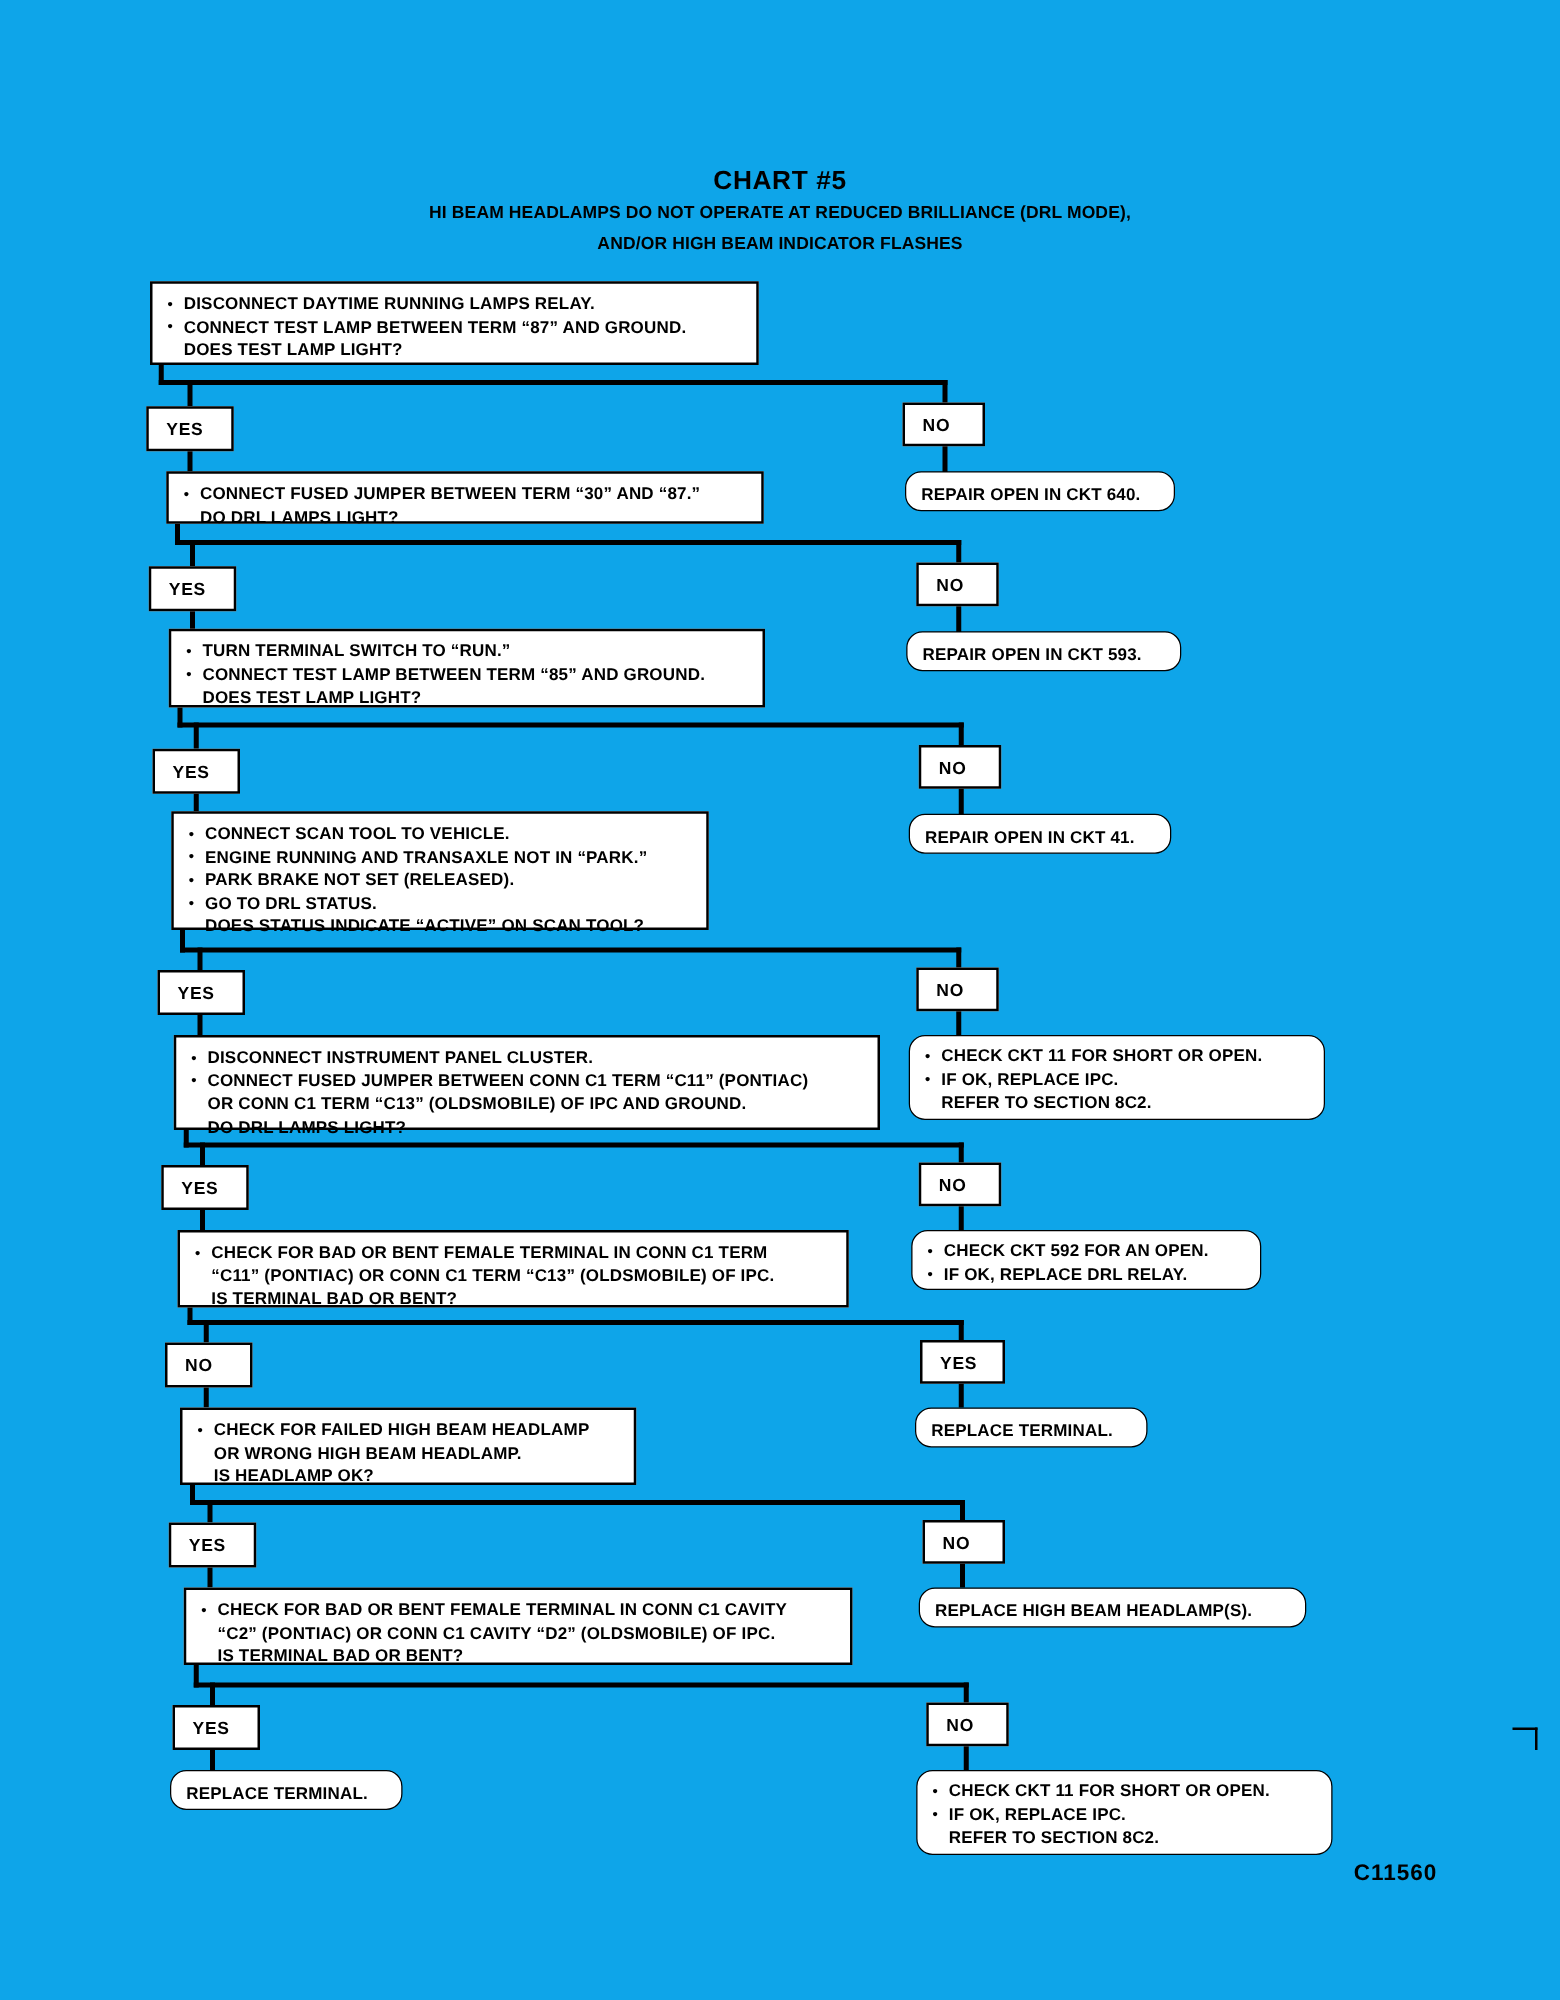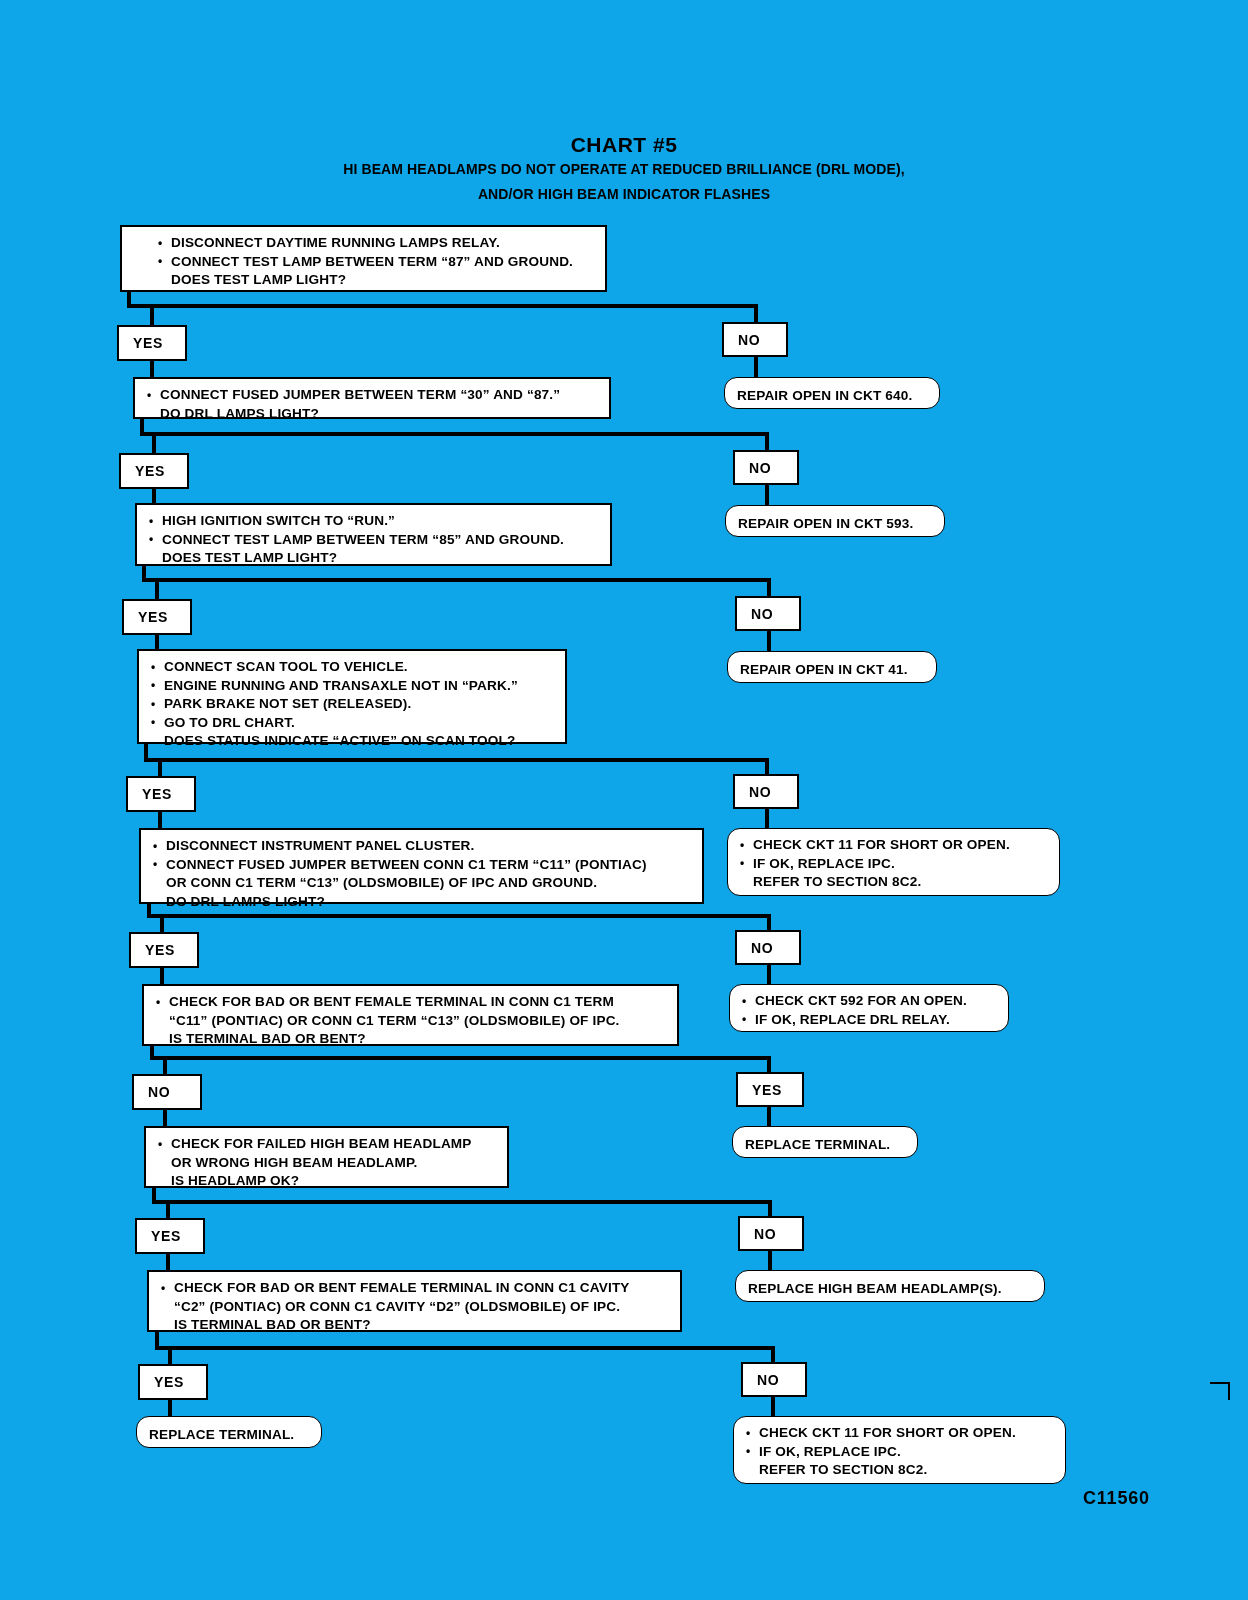--- a/index.html
+++ b/index.html
@@ -187,21 +187,21 @@
   <div class="vline" style="left:166px; top:1252px; height:18px;"></div>
   <div class="vline" style="left:768px; top:1250px; height:20px;"></div>
 
   <div class="vline" style="left:155px; top:1332px; height:18px;"></div>
   <div class="hline" style="left:155px; top:1346px; width:620px;"></div>
   <div class="vline" style="left:168px; top:1346px; height:18px;"></div>
   <div class="vline" style="left:771px; top:1346px; height:18px;"></div>
   <div class="vline" style="left:168px; top:1398px; height:18px;"></div>
   <div class="vline" style="left:771px; top:1396px; height:20px;"></div>
 
-  <div class="node" style="left:120px; top:225px; width:487px; height:67px;padding-left:24px;">
+  <div class="node" style="left:120px; top:225px; width:487px; height:67px;">
     <div class="node-text">
       <div class="li">DISCONNECT DAYTIME RUNNING LAMPS RELAY.</div>
       <div class="li">CONNECT TEST LAMP BETWEEN TERM “87” AND GROUND.</div>
       <div class="cont">DOES TEST LAMP LIGHT?</div>
     </div>
   </div>
 
   <div class="label-box" style="left:117px; top:325px; width:70px; height:36px;">
     <span class="lbl">YES</span>
   </div>
@@ -226,21 +226,21 @@
   <div class="label-box" style="left:733px; top:450px; width:66px; height:35px;">
     <span class="lbl">NO</span>
   </div>
 
   <div class="node thin" style="left:725px; top:505px; width:220px; height:32px;">
     <div class="node-text single">REPAIR OPEN IN CKT 593.</div>
   </div>
 
   <div class="node" style="left:135px; top:503px; width:477px; height:63px;">
     <div class="node-text">
-      <div class="li">HIGH IGNITION SWITCH TO “RUN.”</div>
+      <div class="li">TURN TERMINAL SWITCH TO “RUN.”</div>
       <div class="li">CONNECT TEST LAMP BETWEEN TERM “85” AND GROUND.</div>
       <div class="cont">DOES TEST LAMP LIGHT?</div>
     </div>
   </div>
 
   <div class="label-box" style="left:122px; top:599px; width:70px; height:36px;">
     <span class="lbl">YES</span>
   </div>
   <div class="label-box" style="left:735px; top:596px; width:66px; height:35px;">
     <span class="lbl">NO</span>
@@ -248,21 +248,21 @@
 
   <div class="node thin" style="left:727px; top:651px; width:210px; height:32px;">
     <div class="node-text single">REPAIR OPEN IN CKT 41.</div>
   </div>
 
   <div class="node" style="left:137px; top:649px; width:430px; height:95px;">
     <div class="node-text">
       <div class="li">CONNECT SCAN TOOL TO VEHICLE.</div>
       <div class="li">ENGINE RUNNING AND TRANSAXLE NOT IN “PARK.”</div>
       <div class="li">PARK BRAKE NOT SET (RELEASED).</div>
-      <div class="li">GO TO DRL CHART.</div>
+      <div class="li">GO TO DRL STATUS.</div>
       <div class="cont">DOES STATUS INDICATE “ACTIVE” ON SCAN TOOL?</div>
     </div>
   </div>
 
   <div class="label-box" style="left:126px; top:776px; width:70px; height:36px;">
     <span class="lbl">YES</span>
   </div>
   <div class="label-box" style="left:733px; top:774px; width:66px; height:35px;">
     <span class="lbl">NO</span>
   </div>

